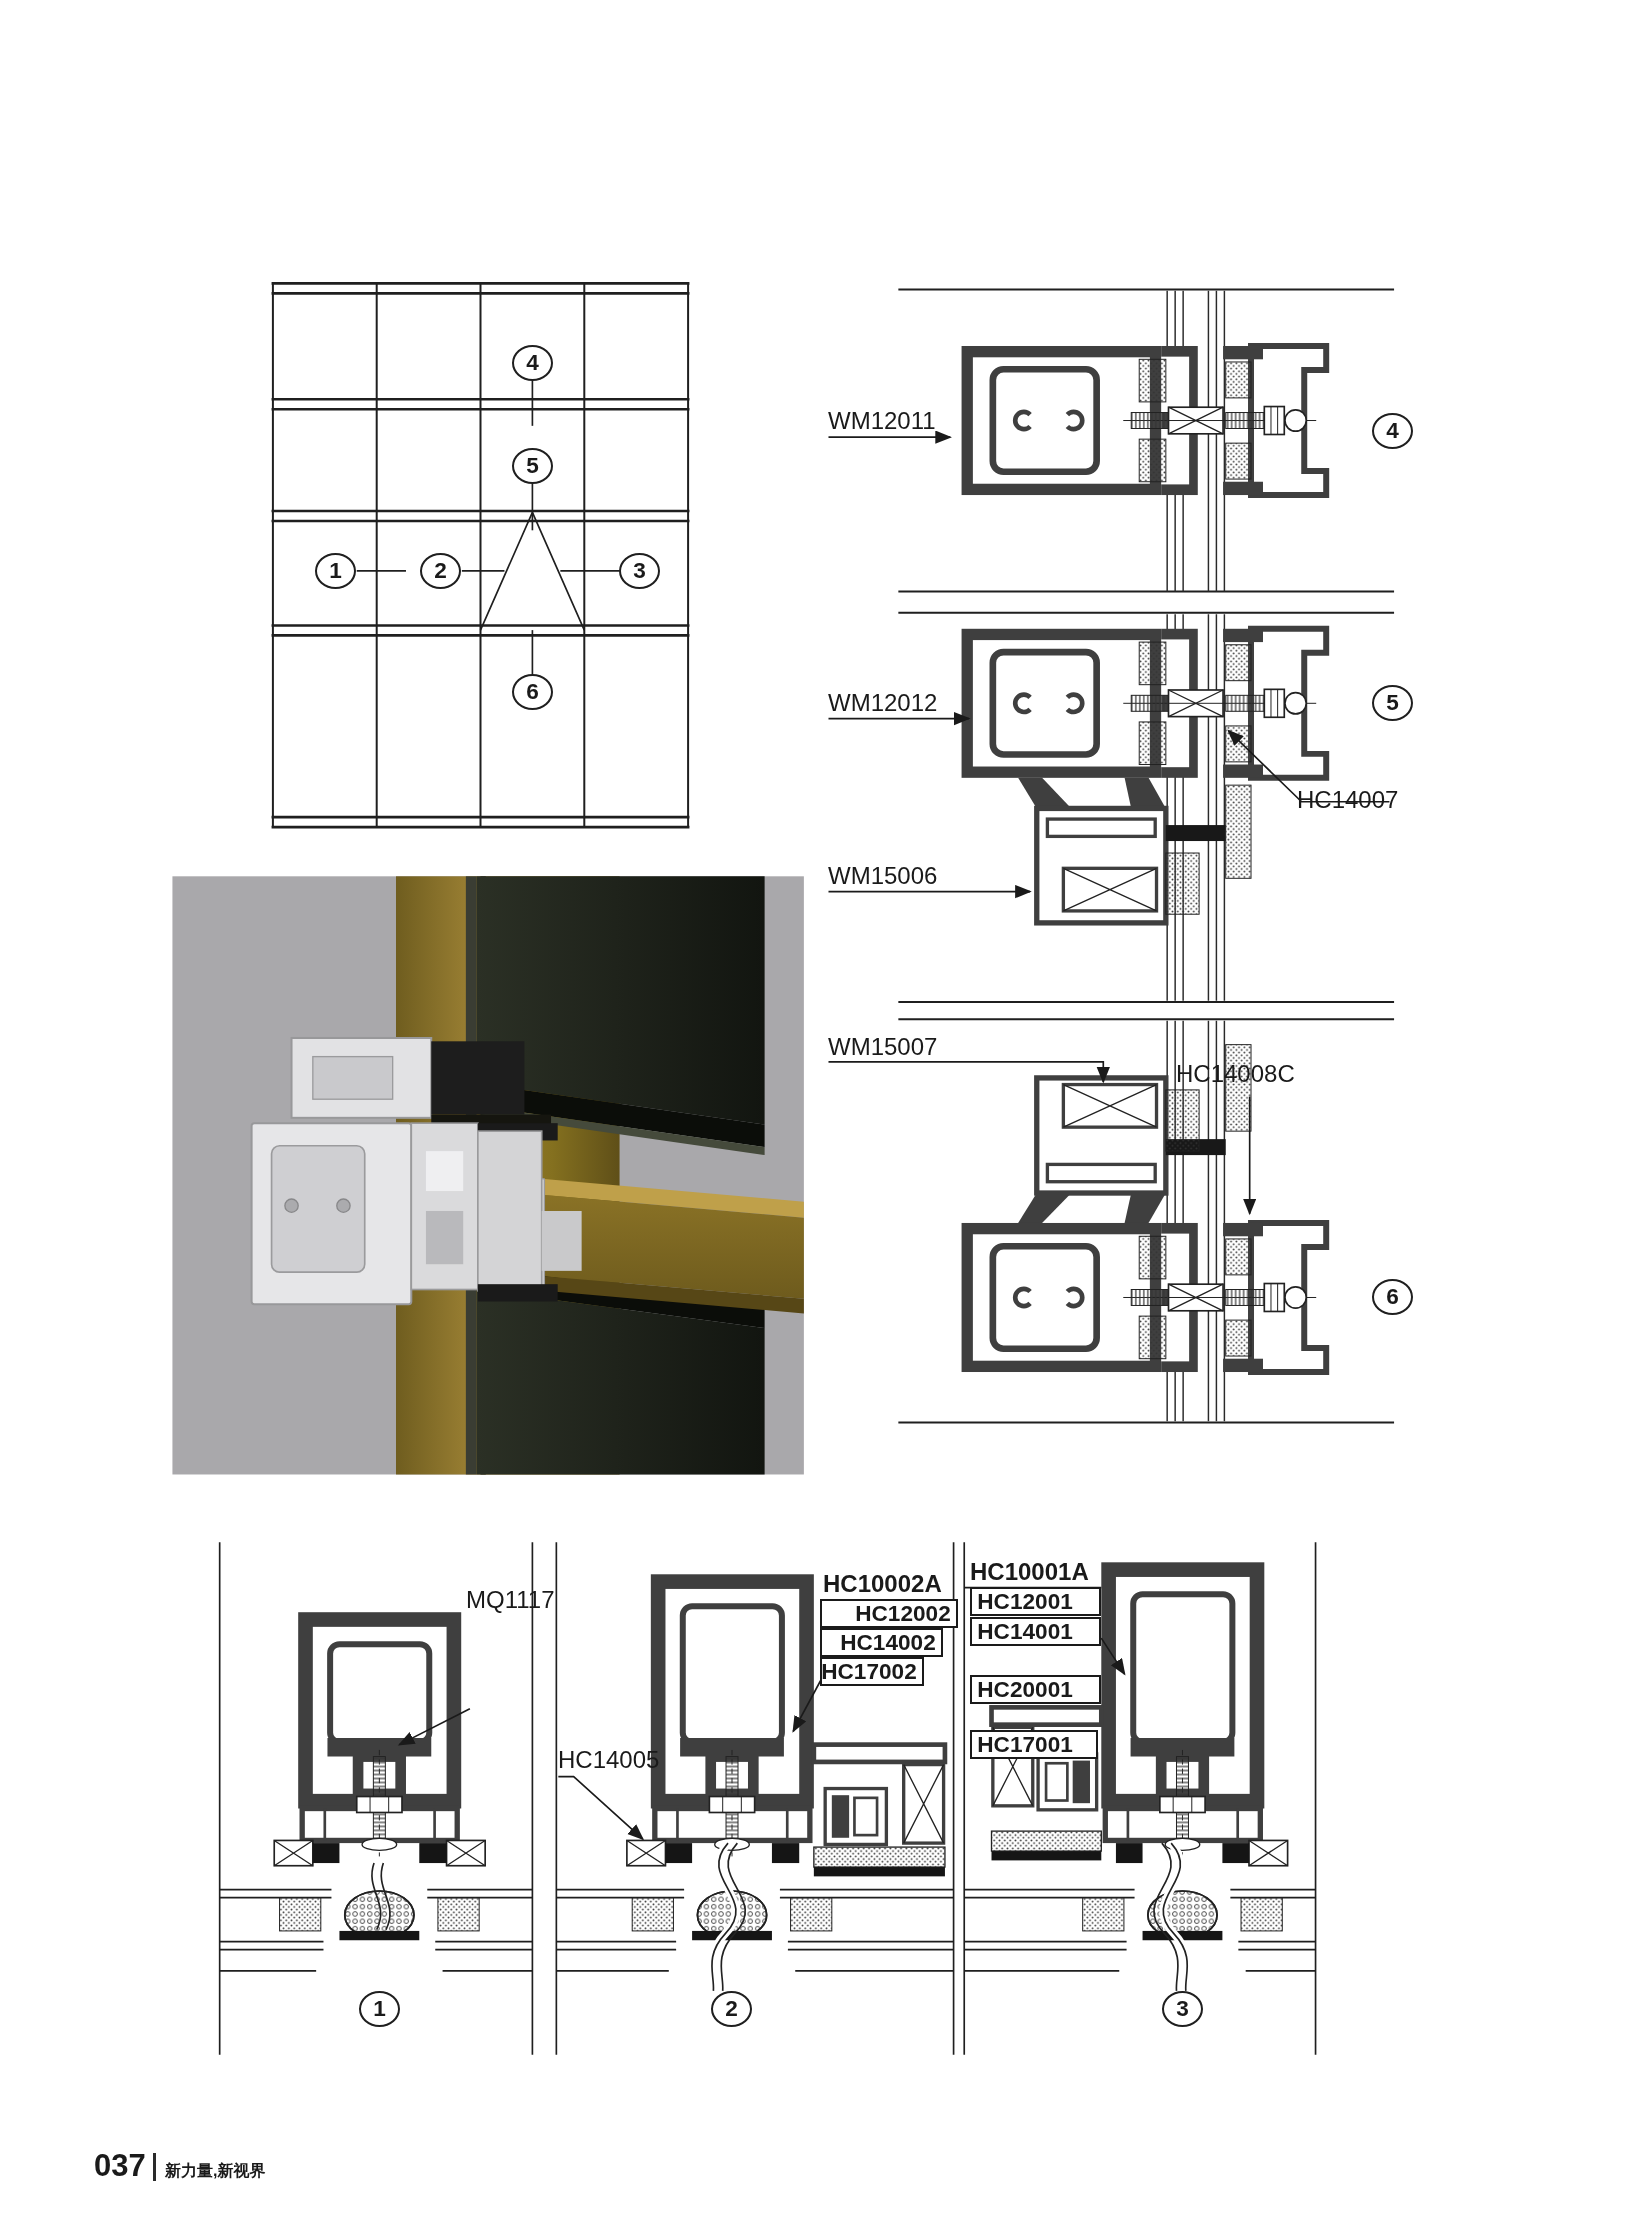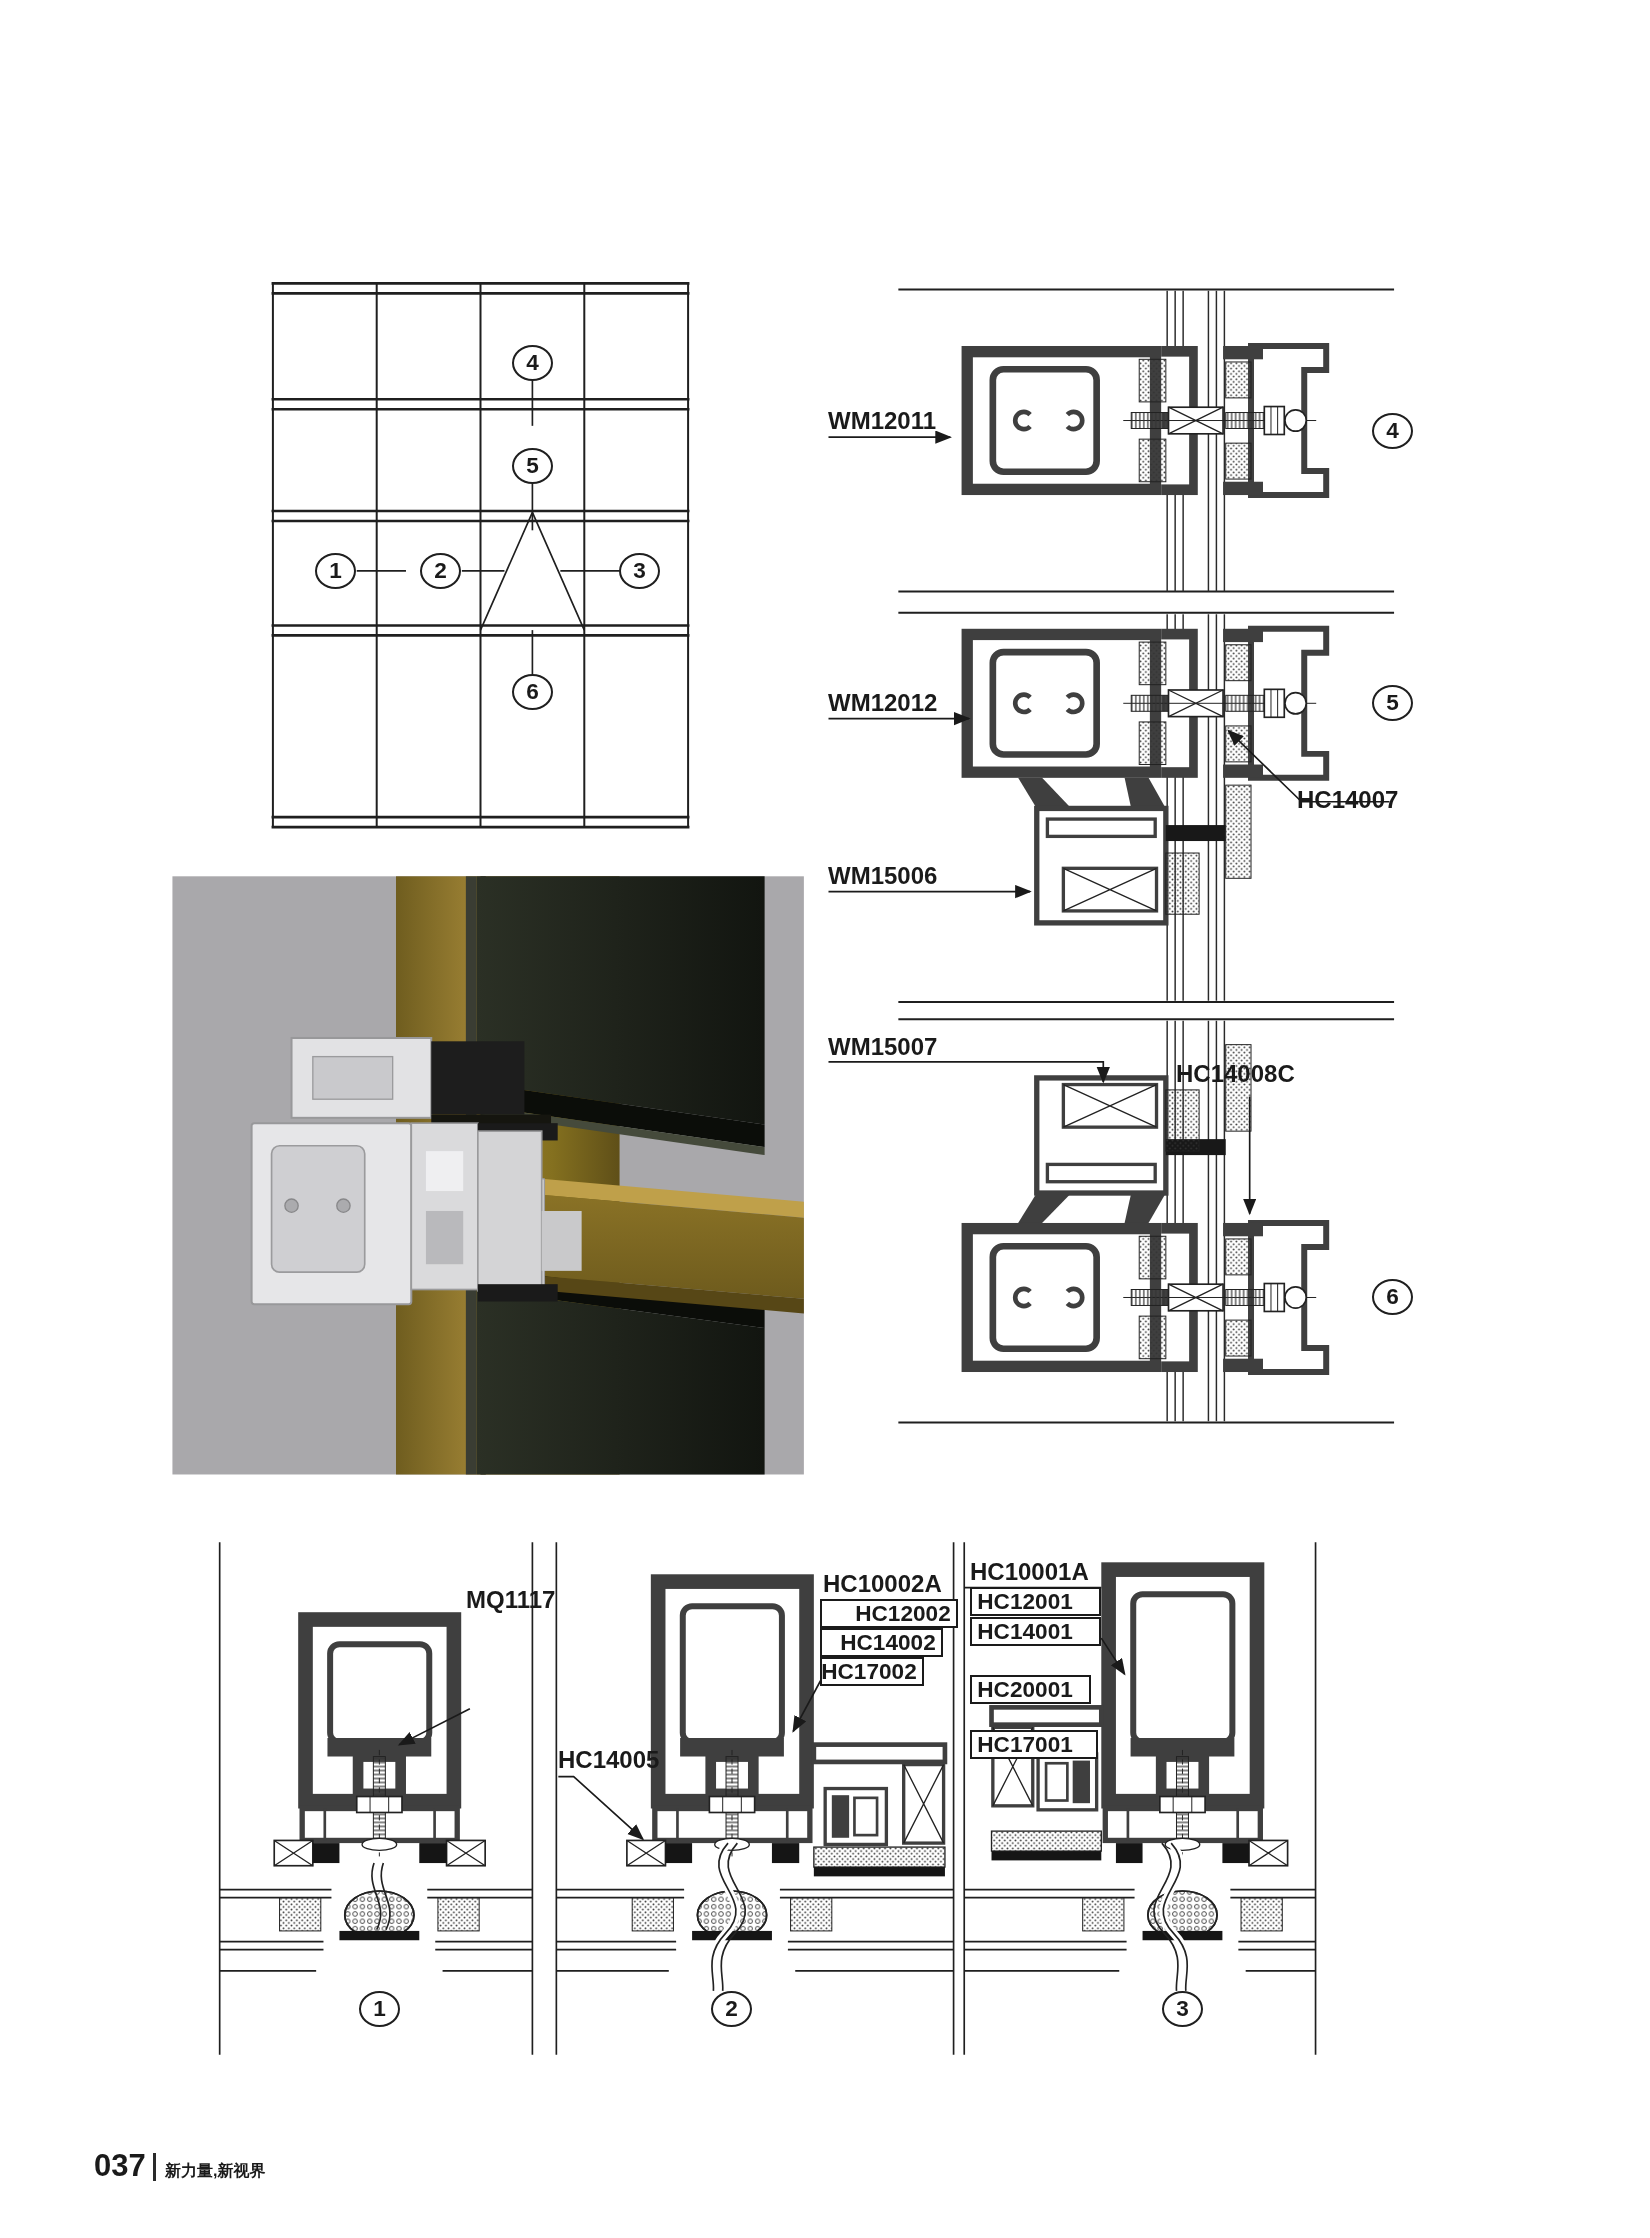--- a/index.html
+++ b/index.html
@@ -1,19 +1,19 @@
 <!DOCTYPE html>
 <html style="font-size:10.6px"><head>
 <meta charset="utf-8">
 <style>
   html,body{margin:0;padding:0;background:#ffffff;}
   #page{position:relative;width:1651px;height:2239px;background:#ffffff;overflow:hidden;
         font-family:"Liberation Sans", sans-serif;color:#1a1a1a;}
   #art{position:absolute;left:0;top:0;width:1651px;height:2239px;}
-  .lbl{position:absolute;font-size:24px;font-weight:700;letter-spacing:0px;white-space:nowrap;}
+  .lbl{position:absolute;font-size:24px;font-weight:400;letter-spacing:0px;white-space:nowrap;}
   .callout{position:absolute;width:41px;height:36px;border:2px solid #1f1f1f;border-radius:50%;
            display:flex;align-items:center;justify-content:center;font-size:22.6px;font-weight:700;
            background:#ffffff;box-sizing:border-box;}
   .cell{position:absolute;border:2px solid #1a1a1a;box-sizing:border-box;background:#fff;
         font-size:22.6px;font-weight:700;display:flex;align-items:center;}
   .cell.right{justify-content:flex-end;padding-right:5.3px;}
   .cell.left{justify-content:flex-start;padding-left:5.3px;}
   .hdr{position:absolute;font-size:24px;font-weight:700;white-space:nowrap;}
   #footer-number{position:absolute;left:94px;top:2148px;font-size:31px;font-weight:800;}
   #footer-bar{position:absolute;left:153px;top:2153px;width:3.3px;height:28px;background:#2a2a2a;}
@@ -368,21 +368,21 @@
 
   <div class="hdr" style="left:823px;top:1570px;width:118px;">HC10002A</div>
   <div class="cell right" style="left:820px;top:1599px;width:138px;height:29px;">HC12002</div>
   <div class="cell right" style="left:820px;top:1628px;width:123px;height:29px;">HC14002</div>
   <div class="cell right" style="left:820px;top:1657px;width:104px;height:29px;">HC17002</div>
 
   <div class="hdr" style="left:970px;top:1558px;">HC10001A</div>
   <div class="cell left" style="left:970px;top:1587px;width:131px;height:29px;">HC12001</div>
   <div class="cell left" style="left:970px;top:1617px;width:131px;height:29px;">HC14001</div>
   <div class="cell left" style="left:970px;top:1730px;width:128px;height:29px;">HC17001</div>
-  <div class="cell left" style="left:970px;top:1675px;width:121px;height:29px;">HC20001</div>
+  <div class="cell left" style="left:970px;top:1675px;width:131px;height:29px;">HC20001</div>
 
   <div class="callout" style="left:315px;top:553px;">1</div>
   <div class="callout" style="left:420px;top:553px;">2</div>
   <div class="callout" style="left:619px;top:553px;">3</div>
   <div class="callout" style="left:512px;top:345px;">4</div>
   <div class="callout" style="left:512px;top:448px;">5</div>
   <div class="callout" style="left:512px;top:674px;">6</div>
 
   <div class="callout" style="left:1372px;top:413px;">4</div>
   <div class="callout" style="left:1372px;top:685px;">5</div>

